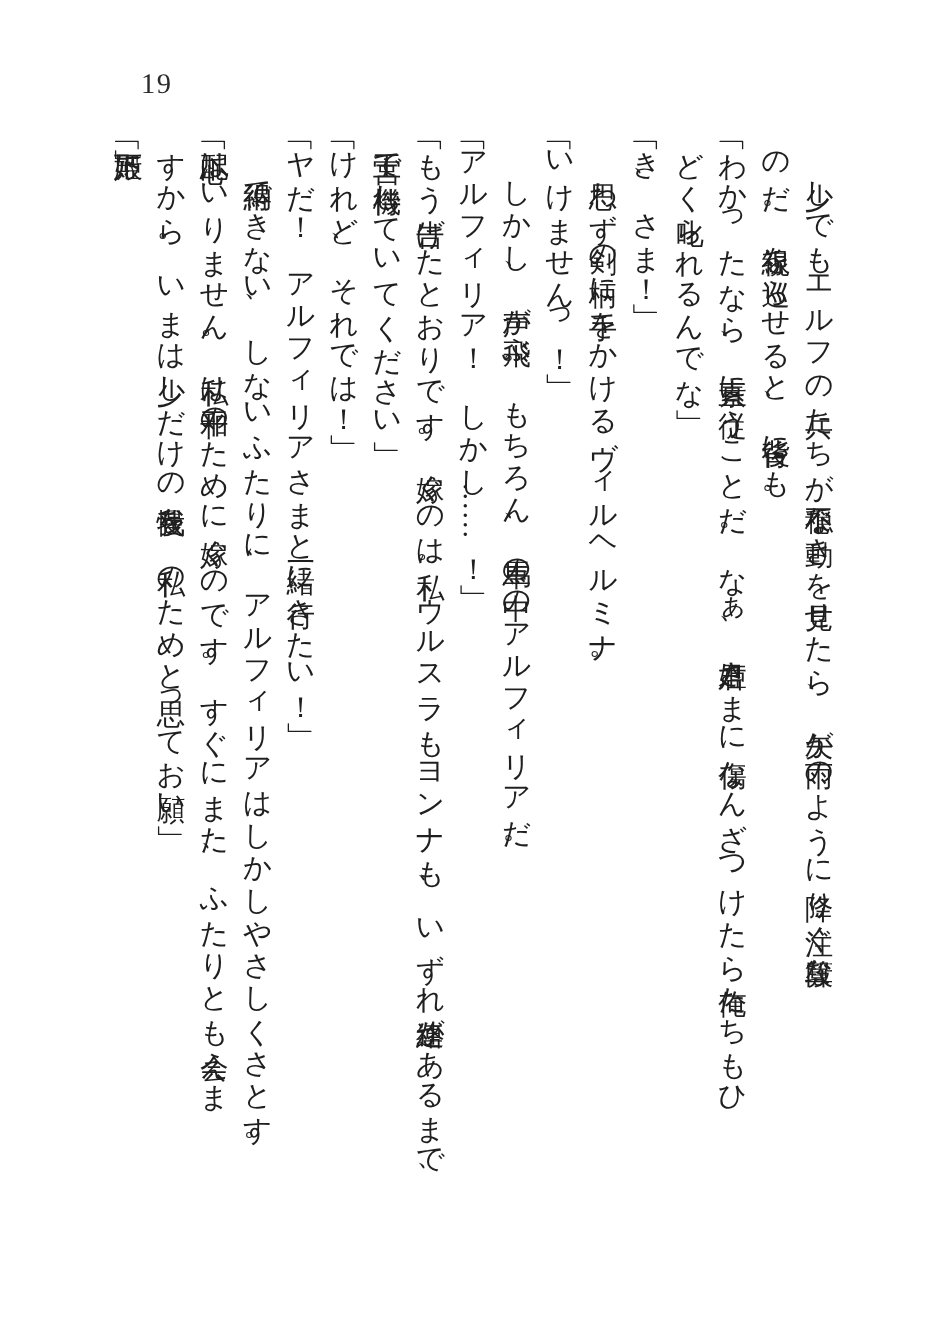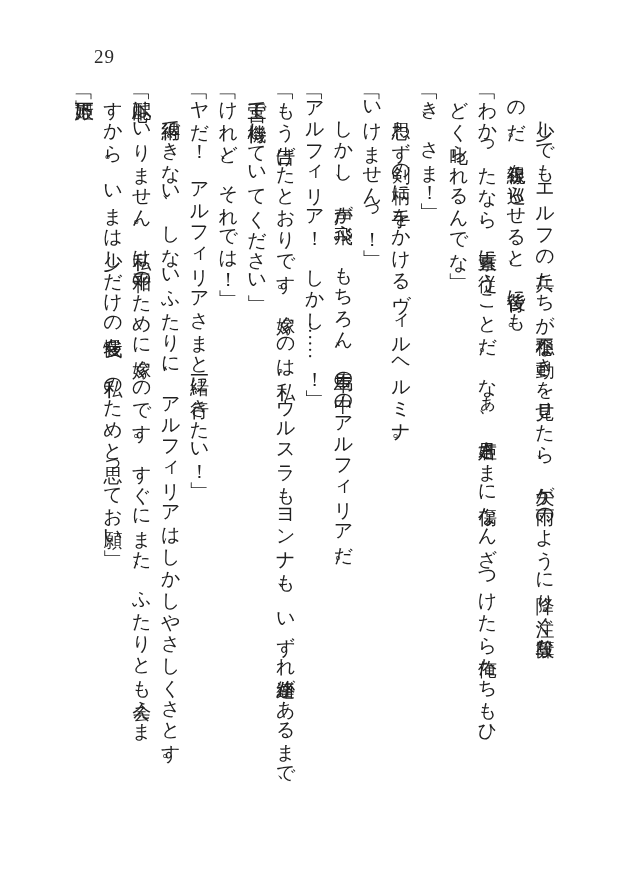--- a/index.html
+++ b/index.html
@@ -48,21 +48,21 @@
   }
   .body-text p.indent {
     text-indent: 1em;
   }
 </style>
 </head>
 <body>
 
 <div class="page">
 
-  <div class="page-number">29</div>
+  <div class="page-number">19</div>
 
   <div class="body-text">
     <p class="indent">少しでもエルフの兵たちが不穏な動きを見せたら、矢が雨のように降り注ぐ算段な</p>
     <p>のだ。視線を巡らせると、背後にも。</p>
     <p>「わかったなら、素直に従うことだ。なぁ、姫君さまに傷なんざつけたら俺たちもひ</p>
     <p>どく叱られるんでな」</p>
     <p>「き、さま！」</p>
     <p class="indent">思わず剣の柄に手をかけるヴィルヘルミナ。</p>
     <p>「いけませんっ！」</p>
     <p class="indent">しかし、声が飛ぶ。もちろん、馬車の中のアルフィリアだ。</p>

